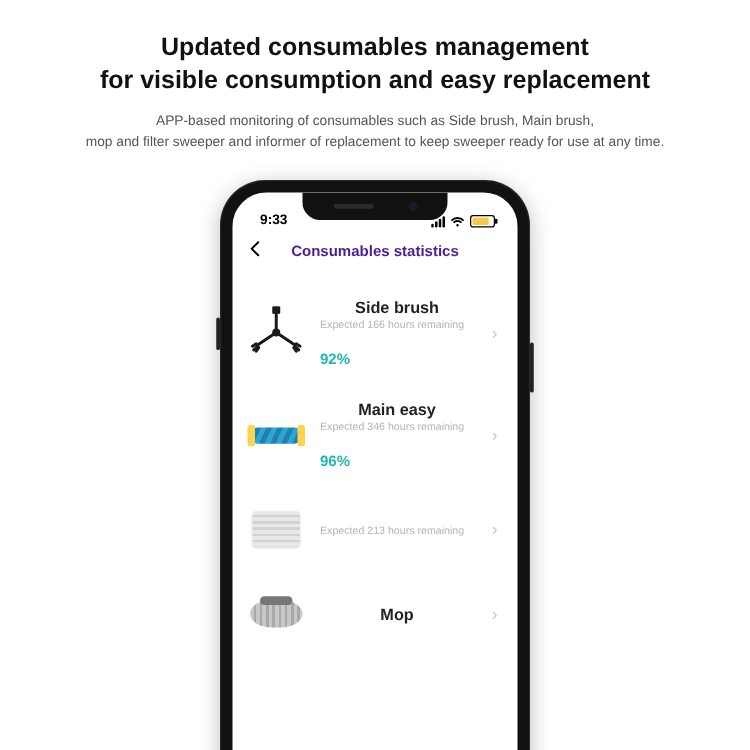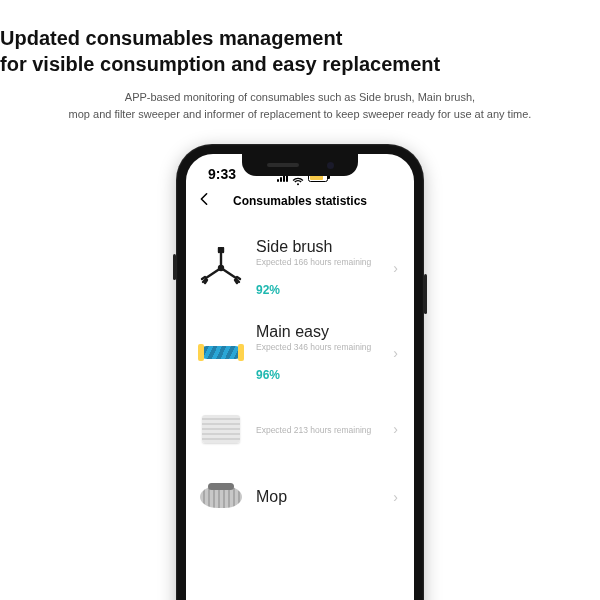--- a/index.html
+++ b/index.html
@@ -4,21 +4,21 @@
 <style>
   * { box-sizing: border-box; margin: 0; padding: 0; }
   body {
     font-family: -apple-system, BlinkMacSystemFont, "Segoe UI", Arial, sans-serif;
     background: #fff;
     width: 600px;
     height: 600px;
     overflow: hidden;
   }
   .page-title {
-    text-align: left;
+    text-align: center;
     font-weight: 700;
     font-size: 20px;
     line-height: 1.3;
     margin-top: 25px;
     color: #111;
   }
   .page-subtitle {
     text-align: center;
     font-size: 11px;
     color: #555;
@@ -78,23 +78,23 @@
   }
   .notch .cam {
     width: 7px; height: 7px;
     background: #1a1a2a;
     border-radius: 50%;
   }
   .statusbar {
     height: 30px;
     display: flex;
     align-items: flex-end;
-    justify-content: flex-start;
+    justify-content: space-between;
     padding: 0 14px 2px;
-    font-size: 14px;
+    font-size: 11px;
     font-weight: 600;
     color: #000;
     gap: 41px;
   }
   .status-left { padding-left: 8px; }
   .status-right { display: flex; align-items: center; gap: 4px; padding-right: 4px;}
   .signal { display: flex; align-items: flex-end; gap: 1px; }
   .signal span { width: 2px; background: #000; border-radius: 1px; }
   .signal span:nth-child(1){height:3px}
   .signal span:nth-child(2){height:5px}
@@ -134,42 +134,43 @@
     font-size: 18px;
     font-weight: 300;
     color: #000;
     width: 20px;
   }
   .app-title {
     flex: 1;
     text-align: center;
     font-size: 12px;
     font-weight: 600;
-    color: #000000;
+    color: #4c1d95;
     margin-left: -20px;
   }
   .list { padding: 6px 0; }
   .item {
     display: flex;
     align-items: center;
     padding: 13px 16px 13px 14px;
     gap: 14px;
   }
   .thumb {
     width: 42px; height: 42px;
     flex-shrink: 0;
     display: flex;
     align-items: center;
     justify-content: center;
   }
   .info { flex: 1; min-width: 0; }
   .item-name {
-    font-size: 16px;
-    font-weight: 400;
+    font-size: 13px;
+    font-weight: 700;
     color: #222;
+    text-align: center;
   }
   .item-sub {
     font-size: 8.5px;
     color: #b5b5b5;
     margin-top: 1px;
   }
   .item-pct {
     font-size: 12px;
     font-weight: 700;
     color: #1fb8b0;

